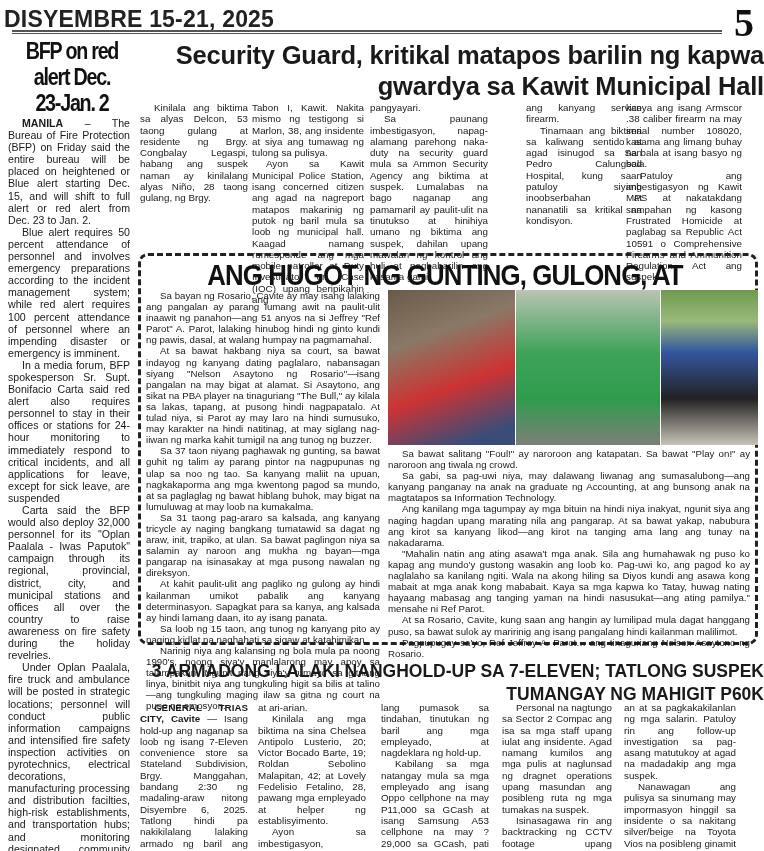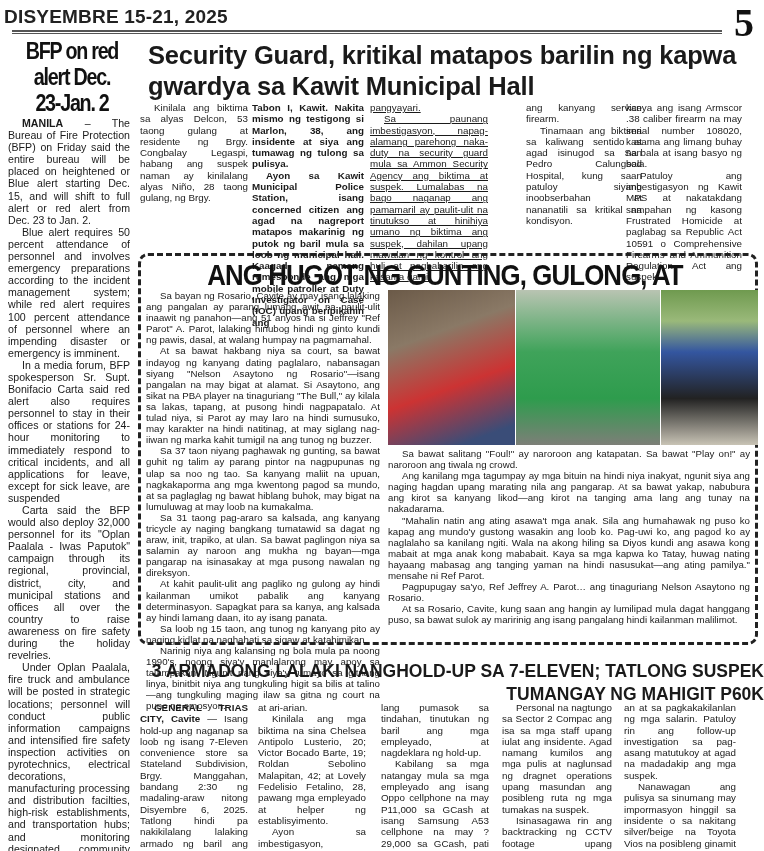--- a/index.html
+++ b/index.html
@@ -1,28 +1,28 @@
 <!DOCTYPE html>
 <html><head>
 <meta charset="utf-8">
 <style>
   *{box-sizing:border-box;margin:0;padding:0}
   html,body{width:764px;height:851px;background:#fff;overflow:hidden}
   body{position:relative;font-family:"Liberation Sans",sans-serif;color:#1a1a1a}
   .masthead{position:absolute;left:4px;top:6px;width:756px;height:26px}
-  .masthead .date{position:absolute;left:0;top:0;font-size:19px;font-weight:bold;letter-spacing:0.2px;color:#222}
+  .masthead .date{position:absolute;left:0;top:0;font-size:23px;font-weight:bold;letter-spacing:0.2px;color:#222}
   .masthead .pgnum{position:absolute;right:6px;top:-2px;font-family:"Liberation Serif",serif;font-size:40px;font-weight:bold;line-height:38px;color:#111}
   .rule{position:absolute;left:12px;width:710px;height:2px;background:#555}
   .r1{top:30px}.r2{top:33px;height:1px}
   .col{position:absolute;font-size:10.6px;line-height:12.1px;text-align:justify;hyphens:manual}
   .col p{text-indent:14px}
   .col p.noi{text-indent:0}
   .col b{font-weight:bold}
   .side-head{position:absolute;left:8px;top:38px;width:128px;text-align:center;font-family:"Liberation Sans",sans-serif;font-weight:bold;font-size:24px;line-height:26px;letter-spacing:-1.5px;transform:scaleX(0.82);transform-origin:center top;color:#111}
-  .main-head{position:absolute;left:148px;top:40px;width:616px;text-align:left;font-weight:bold;font-size:25.5px;line-height:31px;color:#1a1a1a;letter-spacing:-0.2px}
+  .main-head{position:absolute;left:148px;top:40px;width:616px;text-align:right;font-weight:bold;font-size:25.5px;line-height:31px;color:#1a1a1a;letter-spacing:-0.2px}
   .box{position:absolute;left:138px;top:253px;width:620px;height:392px;border:3px dashed #222;border-radius:10px}
   .box-head{position:absolute;left:150px;top:258px;width:590px;text-align:center;font-weight:bold;font-size:30px;line-height:34px;letter-spacing:-1px;transform:scaleX(0.86);transform-origin:center top;color:#111}
   .photo{position:absolute;left:388px;top:290px;width:370px;height:155px;display:flex;gap:1px}
   .photo div{height:100%;position:relative;overflow:hidden}
   .ph1{width:127px;background:linear-gradient(160deg,#6b5a48 0%,#8a7966 30%,#c33 60%,#3a4d78 90%)}
   .ph2{width:145px;background:linear-gradient(180deg,#b9c4b2 0%,#3fa35a 40%,#2e9c4d 70%,#7d7f78 100%)}
   .ph3{width:97px;background:linear-gradient(180deg,#6f9a4f 0%,#9ab97a 20%,#3456a0 40%,#222 70%,#c8c3b5 100%)}
   .sub-head{position:absolute;left:140px;top:660px;width:624px;text-align:right;font-weight:bold;font-size:17.5px;line-height:23px;color:#1a1a1a}
 </style>
 </head>
@@ -42,25 +42,25 @@
   <p>In a media forum, BFP spokesperson Sr. Supt. Bonifacio Carta said red alert also requires personnel to stay in their offices or stations for 24-hour monitoring to immediately respond to critical incidents, and all applications for leave, except for sick leave, are suspended</p>
   <p>Carta said the BFP would also deploy 32,000 personnel for its "Oplan Paalala - Iwas Paputok" campaign through its regional, provincial, district, city, and municipal stations and offices all over the country to raise awareness on fire safety during the holiday revelries.</p>
   <p>Under Oplan Paalala, fire truck and ambulance will be posted in strategic locations; personnel will conduct public information campaigns and intensified fire safety inspection activities on pyrotechnics, electrical decorations, manufacturing processing and distribution facilties, high-risk establishments, and transportation hubs; and monitoring designated community fireworks display areas among others.</p>
 
 </div>
 
 <div class="main-head">Security Guard, kritikal matapos barilin ng kapwa gwardya sa Kawit Municipal Hall</div>
 <div class="col" style="left:140px;top:102px;width:108px;font-size:9.8px;line-height:11.3px;">
   <p>Kinilala ang biktima sa alyas Delcon, 53 taong gulang at residente ng Brgy. Congbalay Legaspi, habang ang suspek naman ay kinilalang alyas Niño, 28 taong gulang, ng Brgy.</p>
 </div>
-<div class="col" style="left:252px;top:102px;width:112px;font-size:9.8px;line-height:11.3px;font-weight:bold;">
+<div class="col" style="left:252px;top:102px;width:112px;font-size:9.8px;line-height:11.3px;">
   <p class="noi">Tabon I, Kawit. Nakita mismo ng testigong si Marlon, 38, ang insidente at siya ang tumawag ng tulong sa pulisya.</p>
   <p>Ayon sa Kawit Municipal Police Station, isang concerned citizen ang agad na nagreport matapos makarinig ng putok ng baril mula sa loob ng municipal hall. Kaagad namang rumesponde ang mga mobile patroller at Duty Investigator on Case (IOC) upang beripikahin ang</p>
 </div>
-<div class="col" style="left:370px;top:102px;width:118px;font-size:9.8px;line-height:11.3px;text-decoration:underline;">
+<div class="col" style="left:370px;top:102px;width:118px;font-size:9.8px;line-height:11.3px;">
   <p class="noi">pangyayari.</p>
   <p>Sa paunang imbestigasyon, napag-alamang parehong naka-duty na security guard mula sa Ammon Security Agency ang biktima at suspek. Lumalabas na bago naganap ang pamamaril ay paulit-ulit na tinutukso at hinihiya umano ng biktima ang suspek, dahilan upang mawalan ng kontrol ang huli at pagbabarilin ang kasama gamit</p>
 </div>
 <div class="col" style="left:502px;top:102px;width:116px;font-size:9.8px;line-height:11.3px;margin-left:24px;">
   <p class="noi">ang kanyang service firearm.</p>
   <p>Tinamaan ang biktima sa kaliwang sentido at agad isinugod sa San Pedro Calungsod Hospital, kung saan patuloy siyang inoobserbahan at nananatili sa kritikal na kondisyon.</p>
 </div>
 <div class="col" style="left:626px;top:102px;width:116px;font-size:9.8px;line-height:11.3px;">
   <p class="noi">kanya ang isang Armscor .38 caliber firearm na may serial number 108020, kasama ang limang buhay na bala at isang basyo ng bala.</p>
   <p>Patuloy ang imbestigasyon ng Kawit MPS at nakatakdang sampahan ng kasong Frustrated Homicide at paglabag sa Republic Act 10591 o Comprehensive Firearms and Ammunition Regulation Act ang suspek.</p>
@@ -77,24 +77,25 @@
   <p>Sa loob ng 15 taon, ang tunog ng kanyang pito ay naging kidlat na naghahati sa sigaw at katahimikan.</p>
   <p>Narinig niya ang kalansing ng bola mula pa noong 1990's, noong siya'y manlalarong may apoy sa talampakan. Ngunit nang siya'y tumayo sa gitnang linya, binitbit niya ang tungkuling higit sa bilis at talino—ang tungkuling maging ilaw sa gitna ng court na puno ng emosyon.</p>
 </div>
 <div class="photo" title="Barber cutting hair; man beside green tricycle; man in jersey">
   <div class="ph1"></div>
   <div class="ph2"></div>
   <div class="ph3"></div>
 </div>
 <div class="col" style="left:388px;top:448px;width:362px;font-size:9.7px;line-height:11.1px;">
   <p>Sa bawat salitang "Foul!" ay naroroon ang katapatan. Sa bawat "Play on!" ay naroroon ang tiwala ng crowd.</p>
+  <p>Sa gabi, sa pag-uwi niya, may dalawang liwanag ang sumasalubong—ang kanyang panganay na anak na graduate ng Accounting, at ang bunsong anak na magtatapos sa Information Technology.</p>
   <p>Ang kanilang mga tagumpay ay mga bituin na hindi niya inakyat, ngunit siya ang naging hagdan upang marating nila ang pangarap. At sa bawat yakap, nabubura ang kirot sa kanyang likod—ang kirot na tanging ama lang ang tunay na nakadarama.</p>
   <p>"Mahalin natin ang ating asawa't mga anak. Sila ang humahawak ng puso ko kapag ang mundo'y gustong wasakin ang loob ko. Pag-uwi ko, ang pagod ko ay naglalaho sa kanilang ngiti. Wala na akong hiling sa Diyos kundi ang asawa kong mabait at mga anak kong mababait. Kaya sa mga kapwa ko Tatay, huwag nating hayaang mabasag ang tanging yaman na hindi nasusukat—ang ating pamilya." mensahe ni Ref Parot.</p>
+  <p>At sa Rosario, Cavite, kung saan ang hangin ay lumilipad mula dagat hanggang puso, sa bawat sulok ay maririnig ang isang pangalang hindi kailanman malilimot.</p>
   <p>Pagpupugay sa'yo, Ref Jeffrey A. Parot… ang tinaguriang Nelson Asaytono ng Rosario.</p>
-  <p>At sa Rosario, Cavite, kung saan ang hangin ay lumilipad mula dagat hanggang puso, sa bawat sulok ay maririnig ang isang pangalang hindi kailanman malilimot.</p>
 </div>
 
 <div class="sub-head">3 ARMADONG LALAKI  NANGHOLD-UP SA 7-ELEVEN; TATLONG SUSPEK TUMANGAY NG MAHIGIT P60K</div>
 <div class="col" style="left:140px;top:702px;width:108px;font-size:9.8px;line-height:11.3px;">
   <p><b>GENERAL TRIAS CITY, Cavite</b> <span>— Isang hold-up ang naganap sa loob ng isang 7-Eleven convenience store sa Stateland Subdivision, Brgy. Manggahan, bandang 2:30 ng madaling-araw nitong Disyembre 6, 2025. Tatlong hindi pa nakikilalang lalaking armado ng baril ang mabilis na nanloob at tumangay ng mahigit ?60,000 halaga ng pera</span></p>
 </div>
 <div class="col" style="left:258px;top:702px;width:108px;font-size:9.8px;line-height:11.3px;">
   <p class="noi">at ari-arian.</p>
   <p>Kinilala ang mga biktima na sina Chelsea Antipolo Lusterio, 20; Victor Bocado Barte, 19; Roldan Sebolino Malapitan, 42; at Lovely Fedelisio Fetalino, 28, pawang mga empleyado at helper ng establisyimento.</p>
   <p>Ayon sa imbestigasyon, dumating ang mga suspek sakay ng isang Toyota Vios na kulay silver o beige. Agad si-</p>

